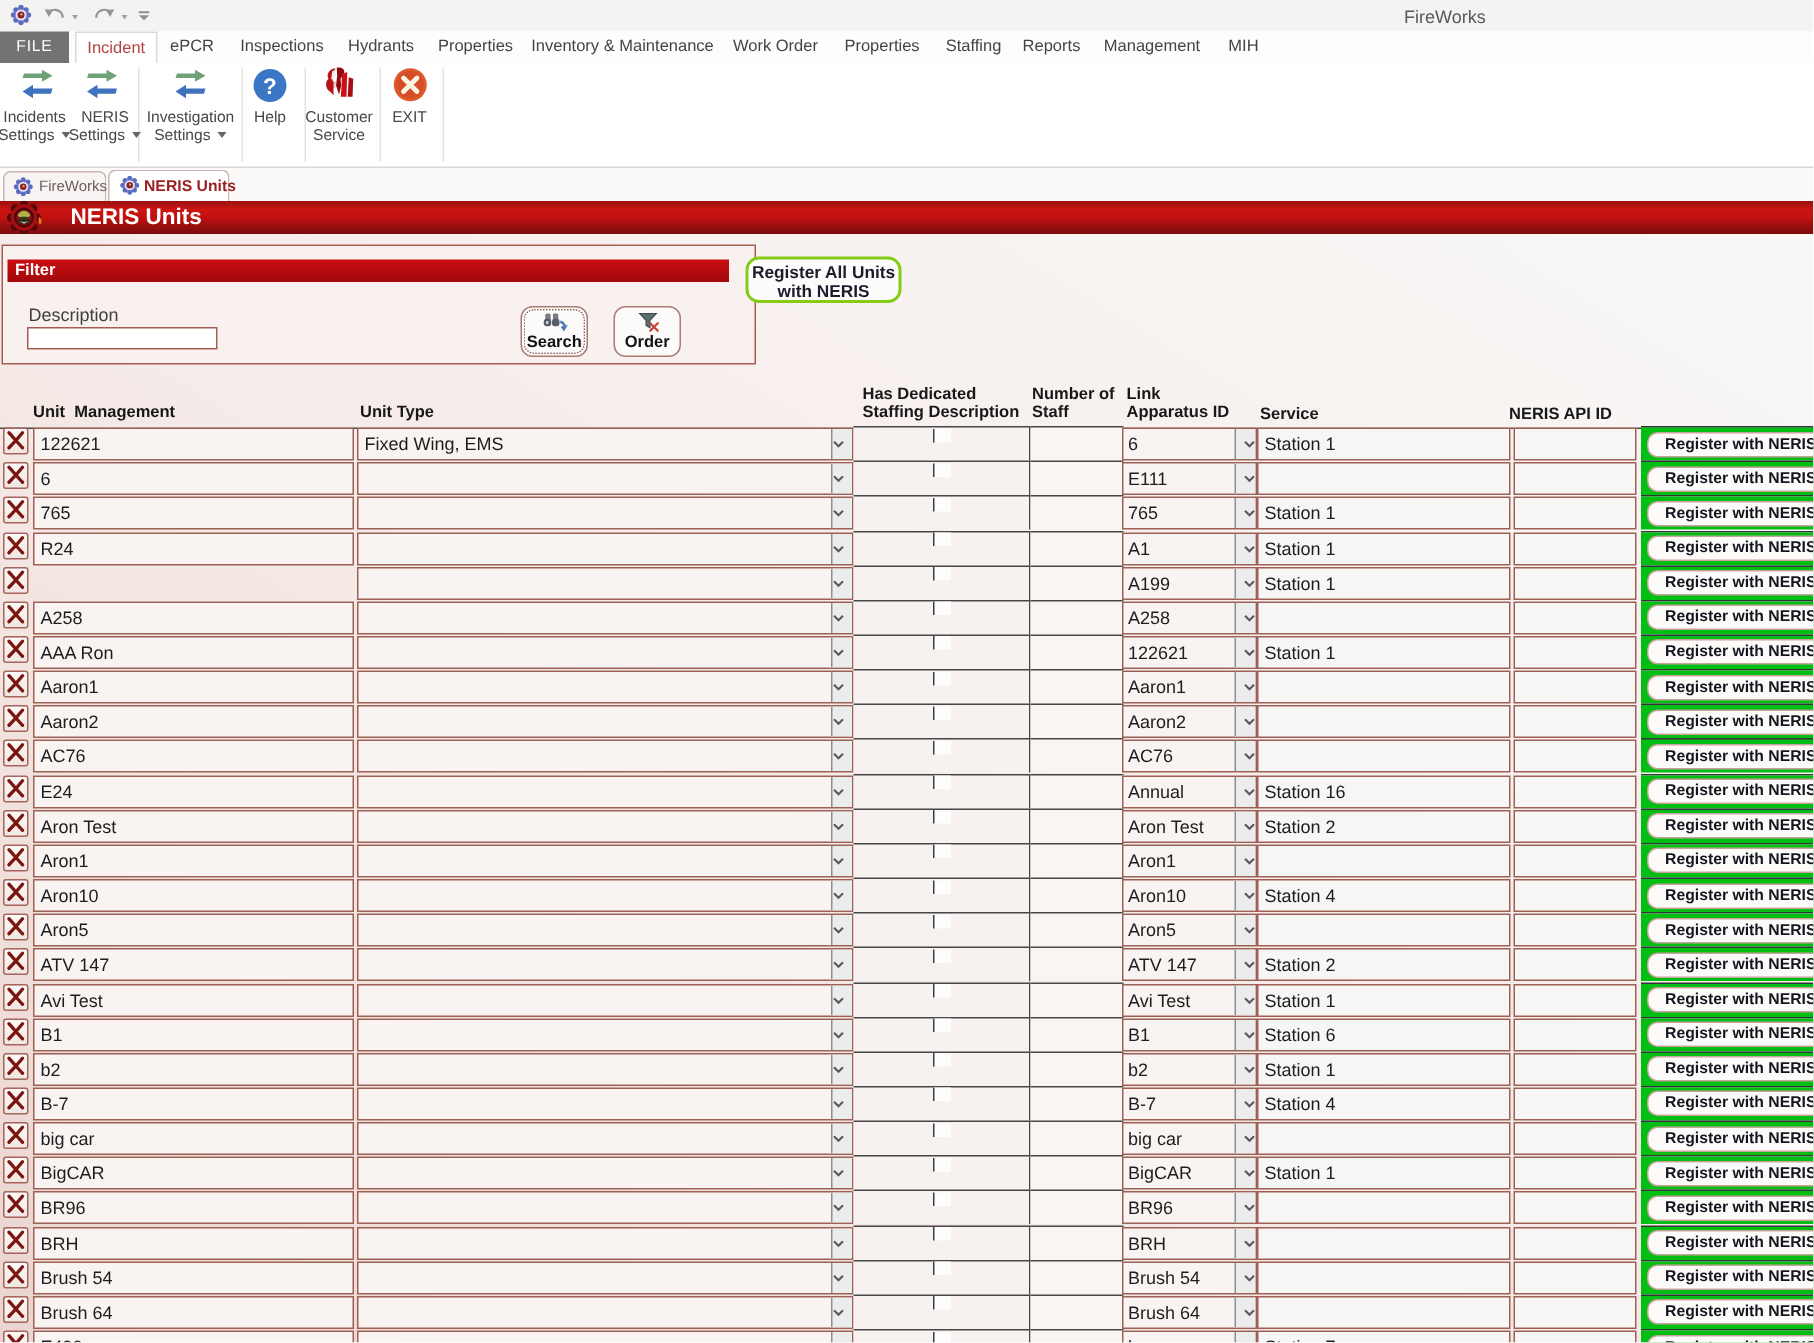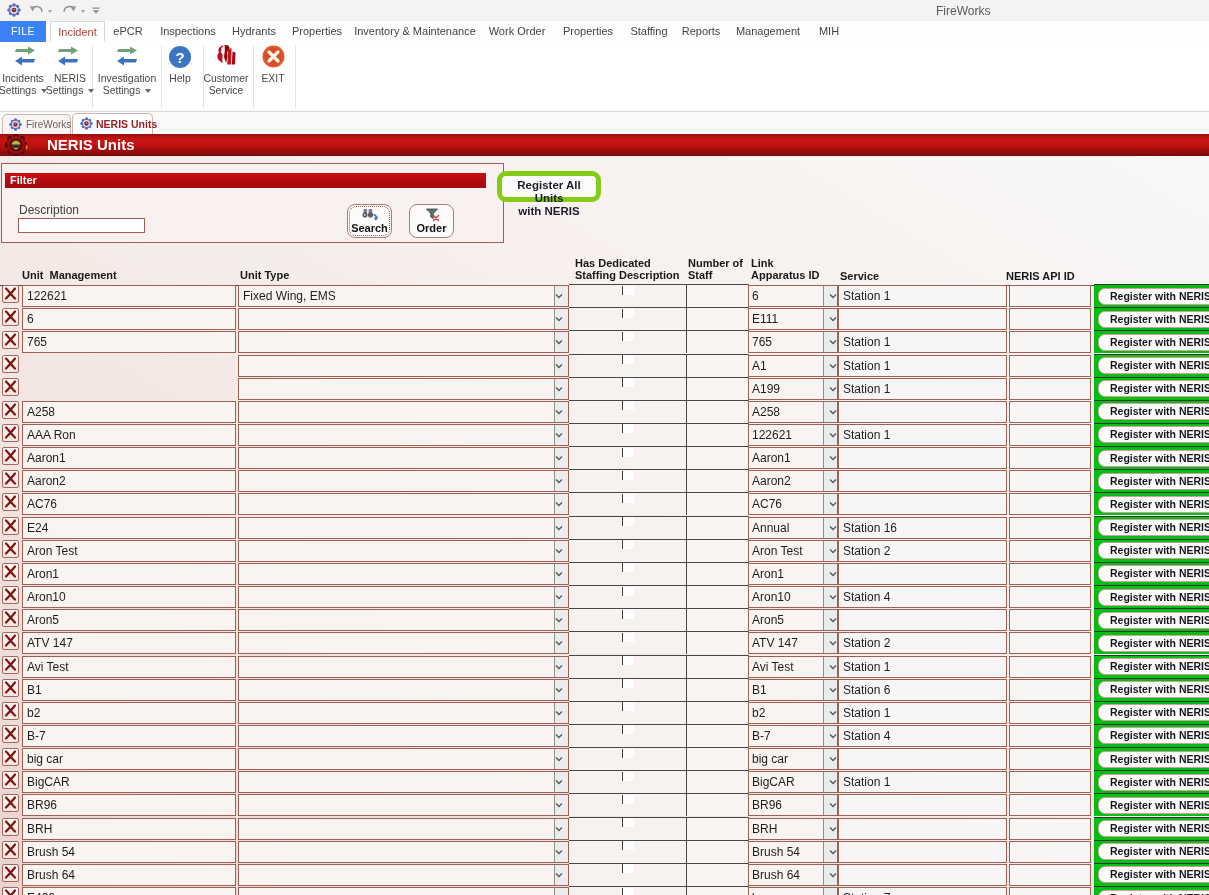--- a/index.html
+++ b/index.html
@@ -3,21 +3,21 @@
 * { margin:0; padding:0; box-sizing:border-box; }
 html,body { width:1209px; height:895px; overflow:hidden; }
 #app { position:relative; width:1209px; height:895px; overflow:hidden;
   font-family:"Liberation Sans", sans-serif; background:#fff; }
 .abs { position:absolute; }
 
 
 #titlebar { position:absolute; left:0; top:0; width:1209px; height:21px; background:#f5f3f1; }
 #fwtitle { position:absolute; left:936px; top:4px; font-size:12px; color:#595959; }
 #menurow { position:absolute; left:0; top:21px; width:1209px; height:21px; background:#fdfdfd; }
-#filetab { position:absolute; left:0; top:0; width:46px; height:21px; background:#3b82f6;
+#filetab { position:absolute; left:0; top:0; width:46px; height:21px; background:#737373;
   color:#fff; font-size:10.5px; text-align:center; line-height:21px; letter-spacing:0.5px;}
 #inctab { position:absolute; left:50px; top:0; width:55px; height:22px; background:#fff;
   border:1px solid #d9d9d9; border-bottom:none; color:#b2433e; font-size:11px; text-align:center; line-height:20px; }
 .mtab { position:absolute; top:0; height:21px; font-size:11px; color:#444; line-height:21px; text-align:center; white-space:nowrap; }
 #ribbon { position:absolute; left:0; top:42px; width:1209px; height:70px; background:#fff;
   border-bottom:1px solid #d8d8d8; }
 .rsep { position:absolute; top:3px; width:1px; height:63px; background:#e4e4e4; }
 .rlbl { position:absolute; top:31px; font-size:10.4px; line-height:11.5px; color:#474747; text-align:center; }
 .car { display:inline-block; width:0; height:0; border-left:3px solid transparent;
   border-right:3px solid transparent; border-top:4px solid #666; margin-left:2px; vertical-align:middle; }
@@ -47,21 +47,21 @@
   background:linear-gradient(180deg,#cb0d12,#b00a0e 60%,#a30a0e); }
 #fbar b { position:absolute; left:5px; top:1px; color:#fff; font-size:11px; }
 #desclbl { position:absolute; left:17px; top:39px; font-size:12px; color:#3f3f3f; }
 #descinp { position:absolute; left:16px; top:54px; width:127px; height:15px;
   border:1px solid #a55c52; background:#fff; }
 .fbtn { position:absolute; width:45px; height:34px; background:#fdfbfa; border:1px solid #a87d72;
   border-radius:8px; text-align:center; font-size:11px; font-weight:bold; color:#111; }
 .fbtn .dash { position:absolute; left:1px; top:1px; right:1px; bottom:1px;
   border:1px dotted #8a5a50; border-radius:7px; }
 #regall { position:absolute; left:497px; top:171px; width:104px; height:31px; background:#fdfcfc;
-  border:5px solid #84cc16; border-radius:9px; text-align:center; font-size:11.5px; font-weight:bold;
+  border:2px solid #84cc16; border-radius:9px; text-align:center; font-size:11.5px; font-weight:bold;
   color:#1c1c2a; line-height:13px; padding-top:3px; }
 
 
 .th { position:absolute; font-size:11px; font-weight:bold; color:#181818; white-space:pre; }
 #topline { position:absolute; left:0; top:284.5px; width:1209px; height:1.6px; background:#484848; }
 .xbtn { position:absolute; left:2px; width:17px; height:18px;
   background:linear-gradient(180deg,#fcfaf9,#f0e6e2); border:1px solid #a8655b; border-radius:2px;
   color:#7f1713; font-size:11px; line-height:16px; text-align:center; font-weight:bold; }
 .inp { position:absolute; height:22px; border:1px solid #9c6055; background:#f9f4f2;
   font-size:12px; color:#1d1d1d; line-height:20px; padding-left:4px; white-space:pre; overflow:hidden; }
@@ -332,20 +332,21 @@
     <div class="cell" style="left:1009px;top:331.3px;width:82px"></div>
     <div class="dkl" style="top:330.3px"></div>
     <div class="greg" style="top:331.3px">
       <div class="gbtn">Register with NERIS</div>
     </div>
 <div class="xbtn" style="top:354.5px">
       <svg width="13" height="13" viewBox="0 0 13 13" style="position:absolute;left:1px;top:1px">
         <path d="M2 1.5 C4 3.5 8.5 9 11 11.5 M11 1.5 C9 4 4 9.5 2 11.5" stroke="#7c150f" stroke-width="2.2" fill="none" stroke-linecap="round"></path>
       </svg>
     </div>
+    <div class="inp" style="left:22px;top:354.5px;width:214px">R24</div>
     <div class="inp" style="left:238px;top:354.5px;width:331px"><span class="dd"></span><svg style="position:absolute;left:316px;top:8px" width="8" height="5" viewBox="0 0 8 5">
         <path d="M1 0.5 L4 3.5 L7 0.5" stroke="#5a5a5a" stroke-width="1.4" fill="none"></path>
       </svg></div>
     <div class="hd1" style="left:569px;top:353.5px;width:118px"></div>
     <div class="hd2" style="left:687px;top:353.5px;width:62px"></div>
     <div class="tick" style="top:355.0px"></div>
     <div class="inp lk" style="left:748px;top:354.5px;width:90px">A1<span class="dd"></span><svg style="position:absolute;left:80px;top:8px" width="8" height="5" viewBox="0 0 8 5">
         <path d="M1 0.5 L4 3.5 L7 0.5" stroke="#5a5a5a" stroke-width="1.4" fill="none"></path>
       </svg></div>
     <div class="cell" style="left:838px;top:354.5px;width:169px">Station 1</div>

